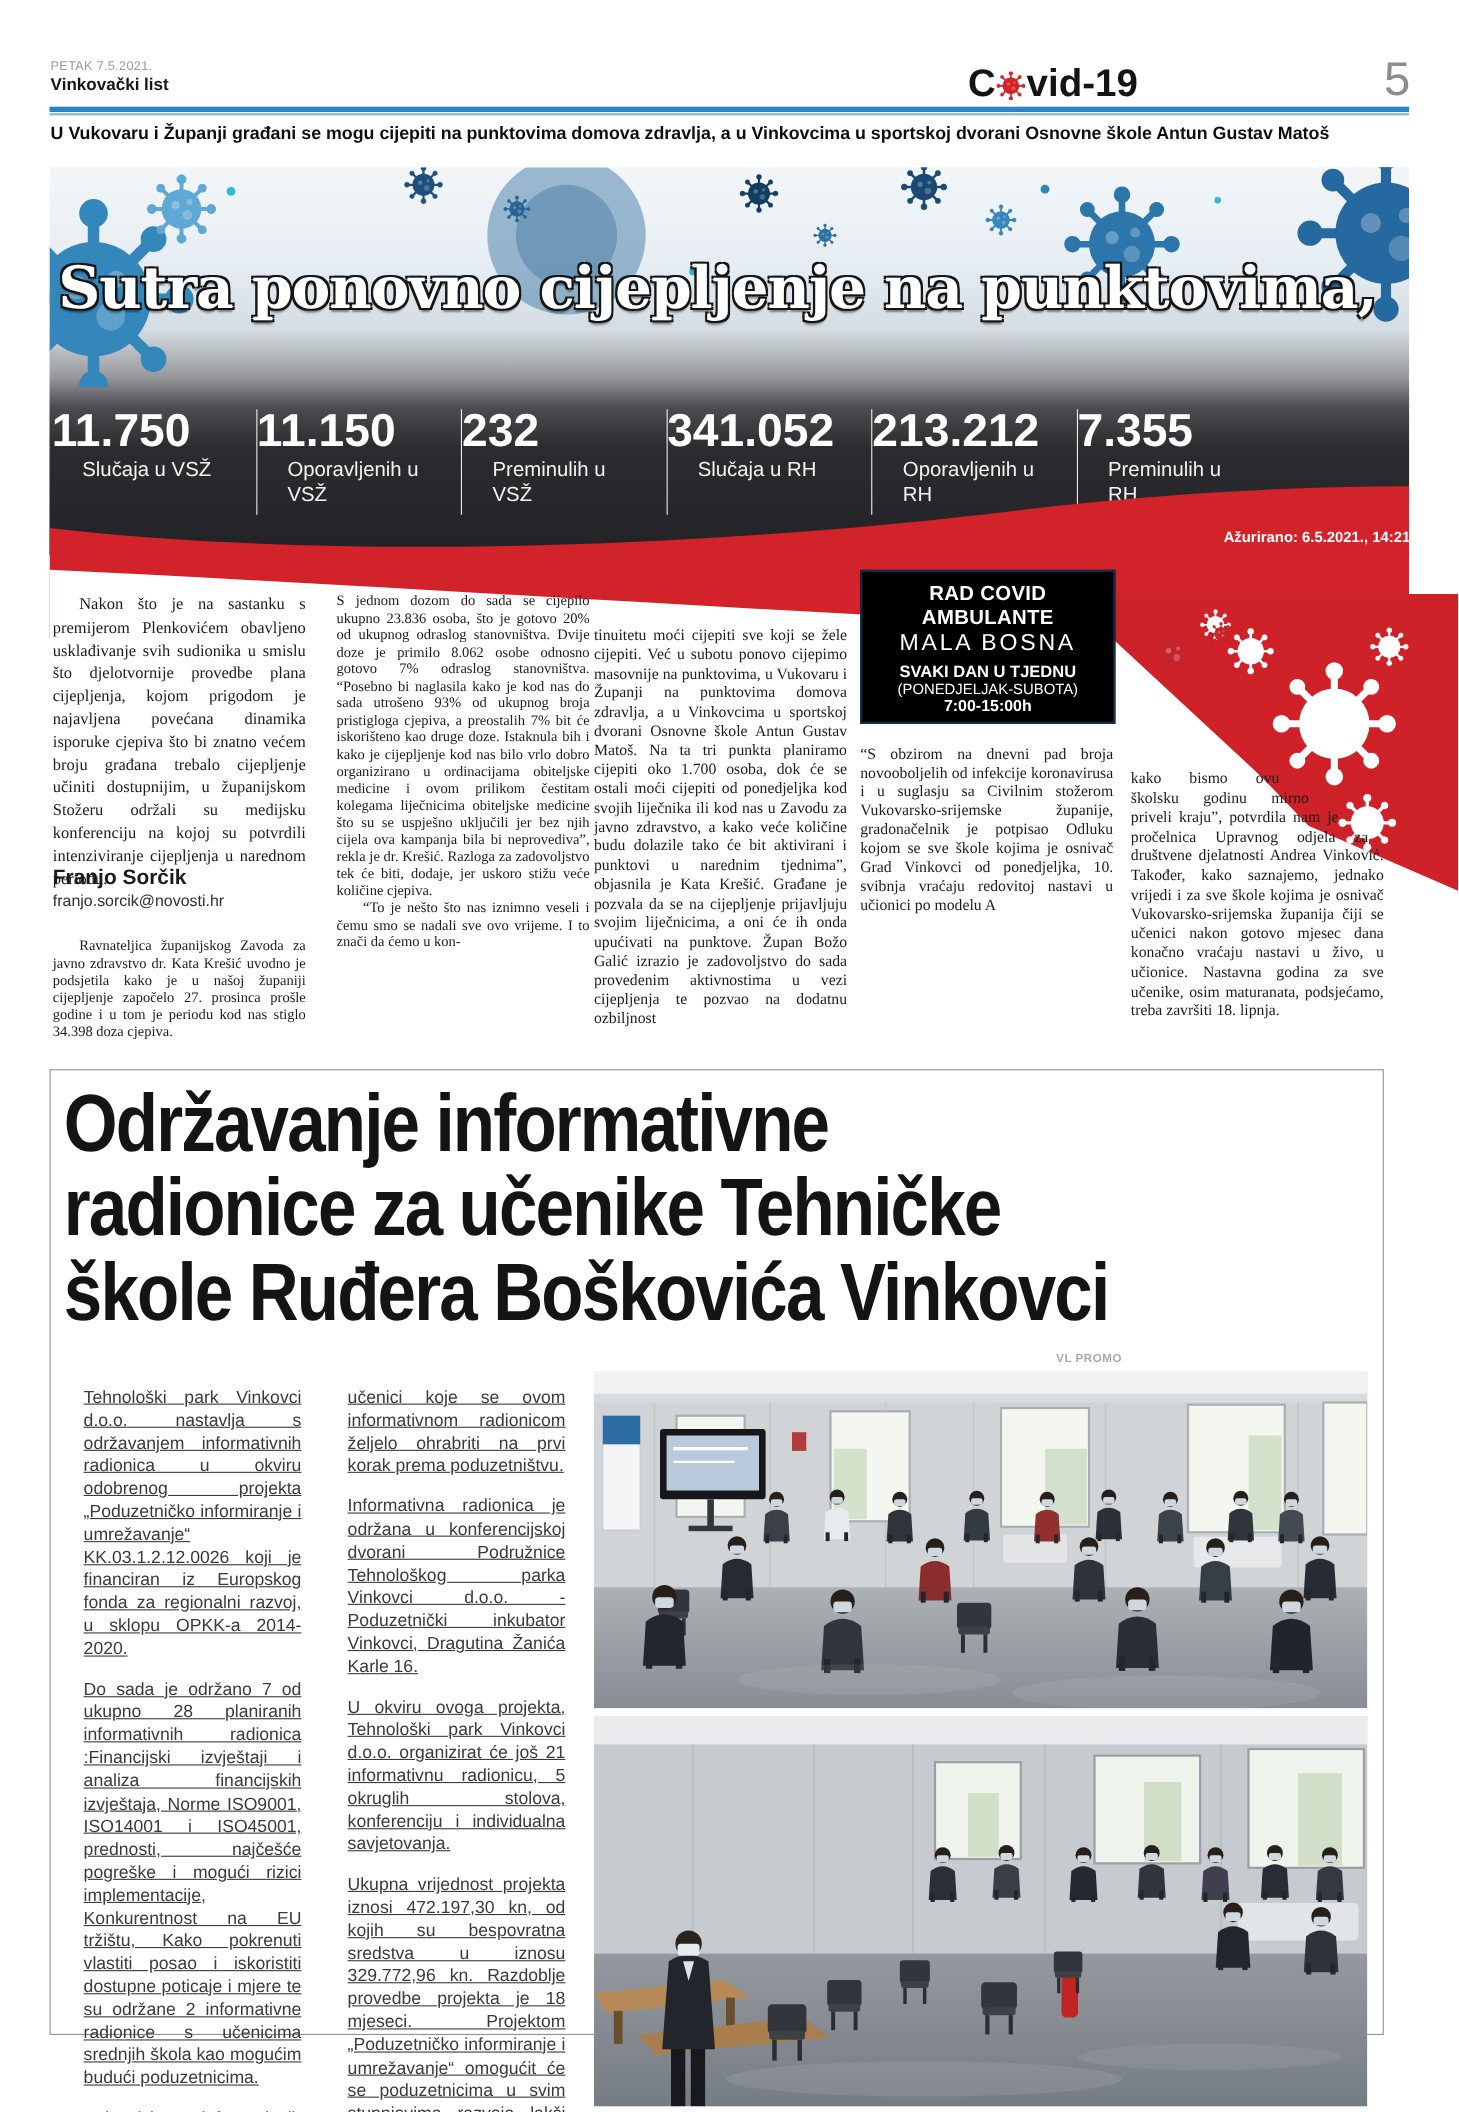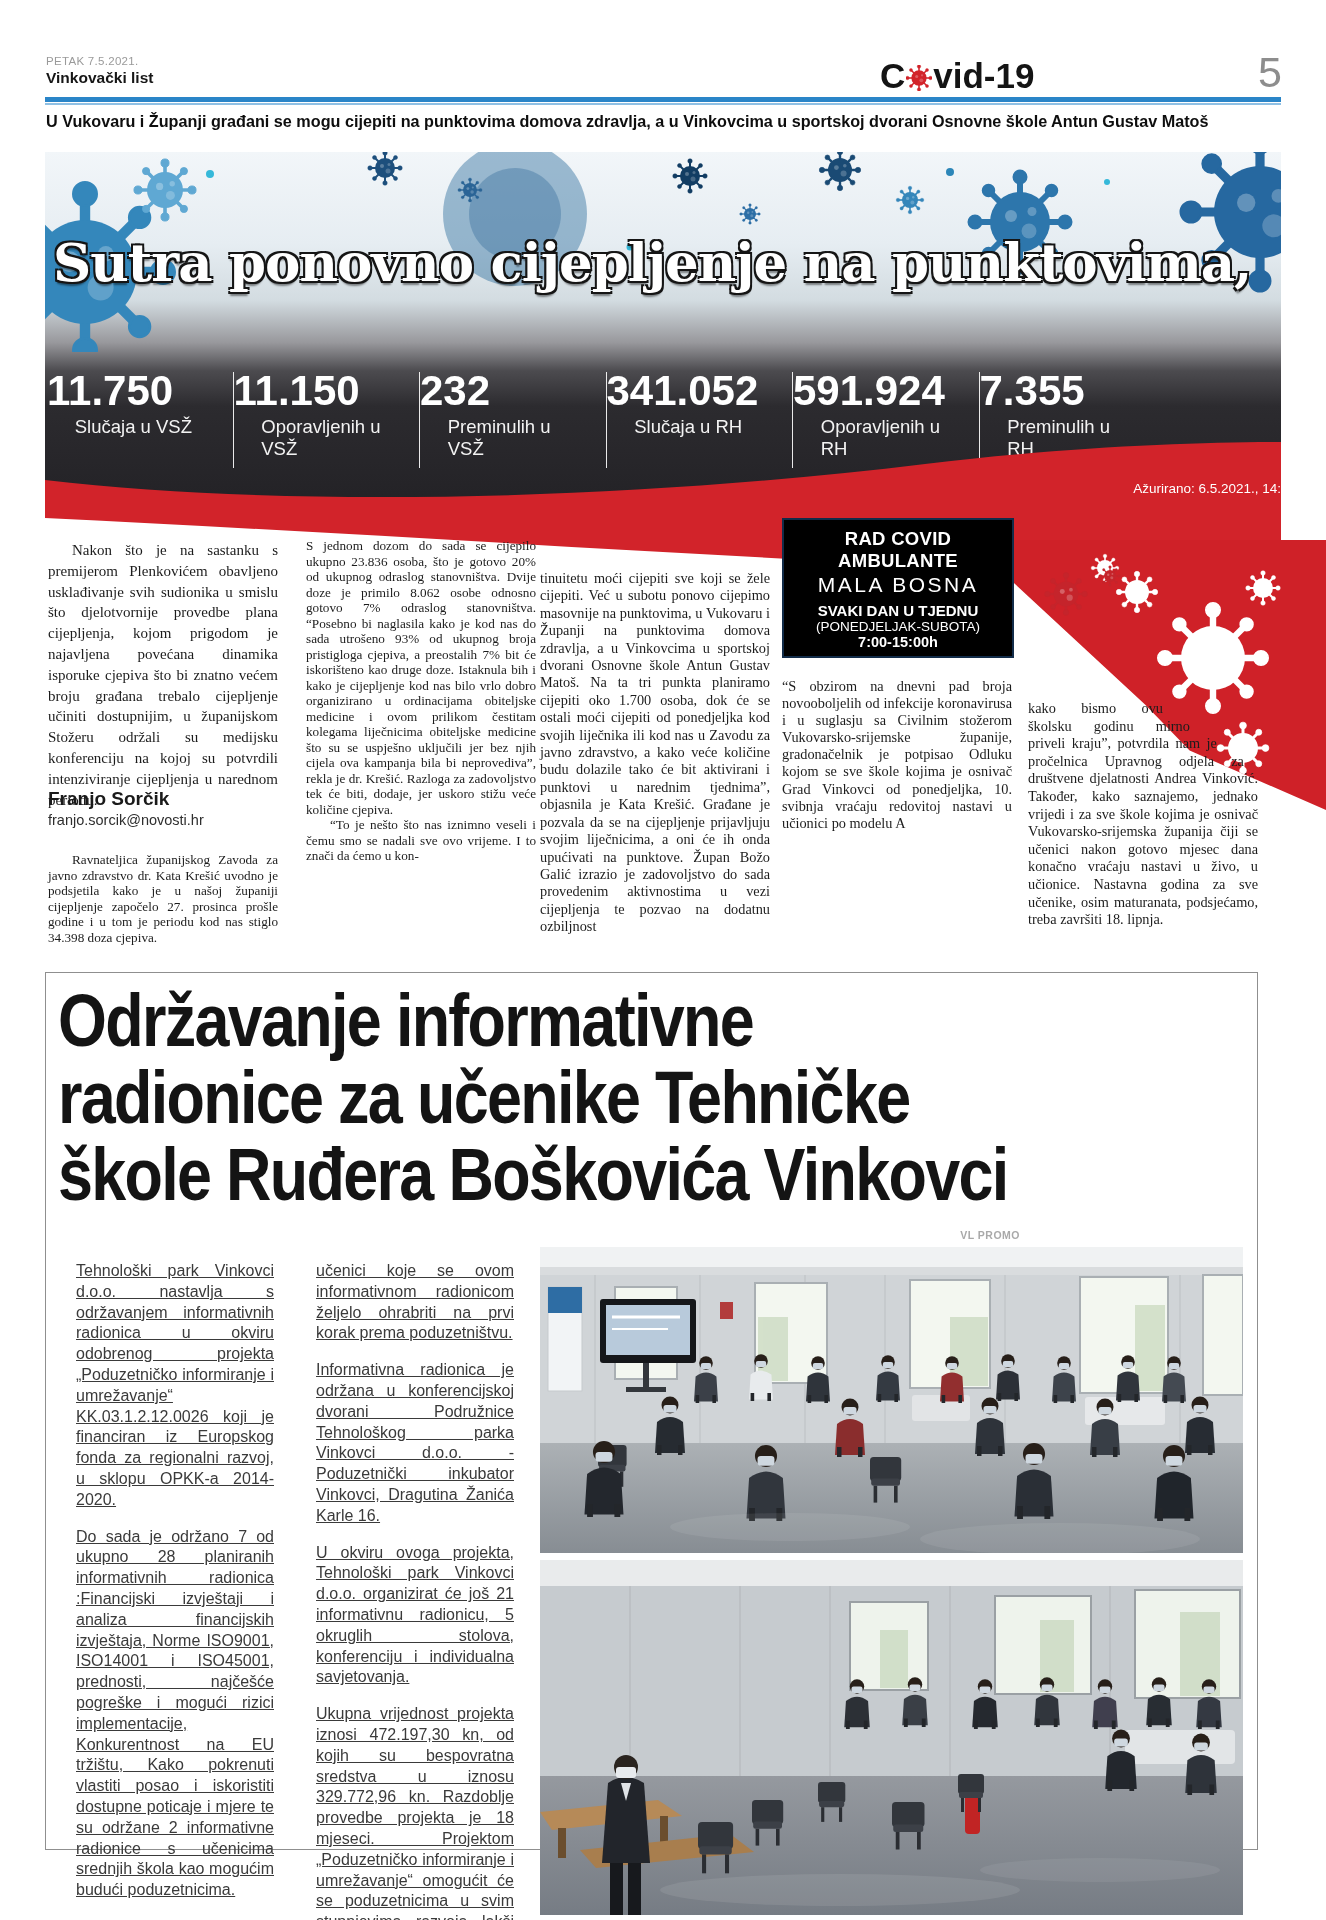--- a/index.html
+++ b/index.html
@@ -27,21 +27,21 @@
   .stats{left:2px;top:214px;width:1118px;display:flex;align-items:flex-start;}
   .stat{flex:1;text-align:left;color:#fff;padding-top:2px;}
   .stat-value{font-size:42px;font-weight:bold;line-height:46px;}
   .stat-label{font-size:18.5px;line-height:22px;color:#f3f3f3;max-width:130px;margin:2px auto 0;}
   .stat-div{width:1px;height:96px;background:rgba(255,255,255,.9);margin-top:6px;}
 
   .swoosh{left:45px;top:440px;}
   .triangle{left:985px;top:540px;width:341px;height:270px;background:#cf2128;
     clip-path:polygon(0% 0%,100% 0%,100% 100%,60% 78%,47% 61%,0% 6%);}
   .redvirus-pocket{left:1032px;top:560px;}
-  .azurirano{right:30px;top:481px;color:#ffffff;font-size:13.5px;font-weight:normal;z-index:5;}
+  .azurirano{right:44px;top:481px;color:#ffffff;font-size:13.5px;font-weight:bold;z-index:5;}
 
   
   .covid-box{left:782px;top:518px;width:232px;height:140px;background:#000000;border:2px solid #122c49;color:#fff;text-align:center;z-index:6;
     display:flex;flex-direction:column;justify-content:space-between;padding:8px 2px 9px;box-sizing:border-box;}
   .cb-title{font-size:18.5px;font-weight:bold;letter-spacing:.3px;}
   .cb-sub{font-size:21px;letter-spacing:2.5px;font-weight:400;margin-top:1px;}
   .cb-sch1{font-size:15px;font-weight:bold;margin-top:5px;}
   .cb-sch2{font-size:13.5px;}
   .cb-sch3{font-size:14.5px;font-weight:bold;}
   .cb-phone{font-size:25px;font-weight:bold;margin-top:4px;}
@@ -166,21 +166,21 @@
         <div class="stat-value">232</div>
         <div class="stat-label">Preminulih u VSŽ</div>
       </div>
       <div class="stat-div"></div>
       <div class="stat">
         <div class="stat-value">341.052</div>
         <div class="stat-label">Slučaja u RH</div>
       </div>
       <div class="stat-div"></div>
       <div class="stat">
-        <div class="stat-value">591.924</div>
+        <div class="stat-value">213.212</div>
         <div class="stat-label">Oporavljenih u RH</div>
       </div>
       <div class="stat-div"></div>
       <div class="stat">
         <div class="stat-value">7.355</div>
         <div class="stat-label">Preminulih u RH</div>
       </div>
     </div>
   </div>
 

